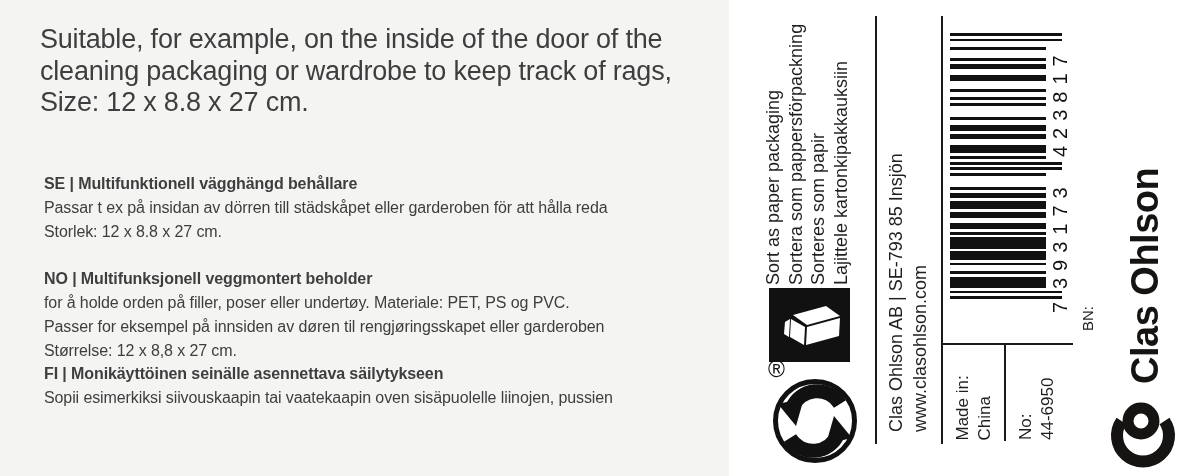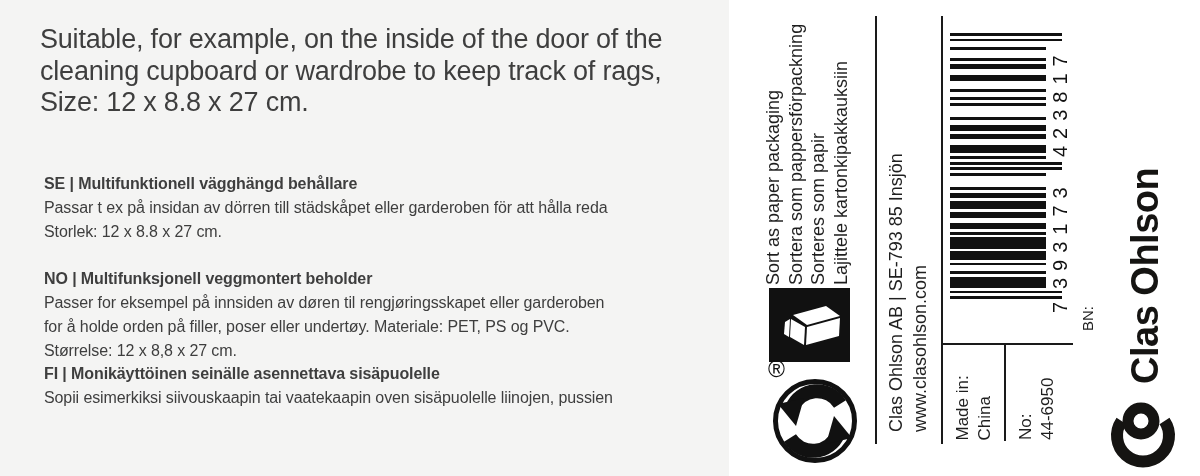--- a/index.html
+++ b/index.html
@@ -69,39 +69,39 @@
 </style>
 </head>
 <body>
 
 <div class="page">
 
   <div class="left-panel"></div>
 
   <div class="desc">
     <div>Suitable, for example, on the inside of the door of the</div>
-    <div>cleaning cupboard or wardrobe to keep track of rags,</div>
+    <div>cleaning packaging or wardrobe to keep track of rags,</div>
     <div>Size: 12 x 8.8 x 27 cm.</div>
   </div>
 
   <div class="section sec-se">
     <div class="hd">SE | Multifunktionell vägghängd behållare</div>
     <div>Passar t ex på insidan av dörren till städskåpet eller garderoben för att hålla reda</div>
     <div>Storlek: 12 x 8.8 x 27 cm.</div>
   </div>
 
   <div class="section sec-no">
     <div class="hd">NO | Multifunksjonell veggmontert beholder</div>
+    <div>for å holde orden på filler, poser eller undertøy. Materiale: PET, PS og PVC.</div>
     <div>Passer for eksempel på innsiden av døren til rengjøringsskapet eller garderoben</div>
-    <div>for å holde orden på filler, poser eller undertøy. Materiale: PET, PS og PVC.</div>
     <div>Størrelse: 12 x 8,8 x 27 cm.</div>
   </div>
 
   <div class="section sec-fi">
-    <div class="hd">FI | Monikäyttöinen seinälle asennettava sisäpuolelle</div>
+    <div class="hd">FI | Monikäyttöinen seinälle asennettava säilytykseen</div>
     <div>Sopii esimerkiksi siivouskaapin tai vaatekaapin oven sisäpuolelle liinojen, pussien</div>
   </div>
 
   <div class="rot sorting">
     <div>Sort as paper packaging</div>
     <div>Sortera som pappersförpackning</div>
     <div>Sorteres som papir</div>
     <div>Lajittele kartonkipakkauksiin</div>
   </div>
 

